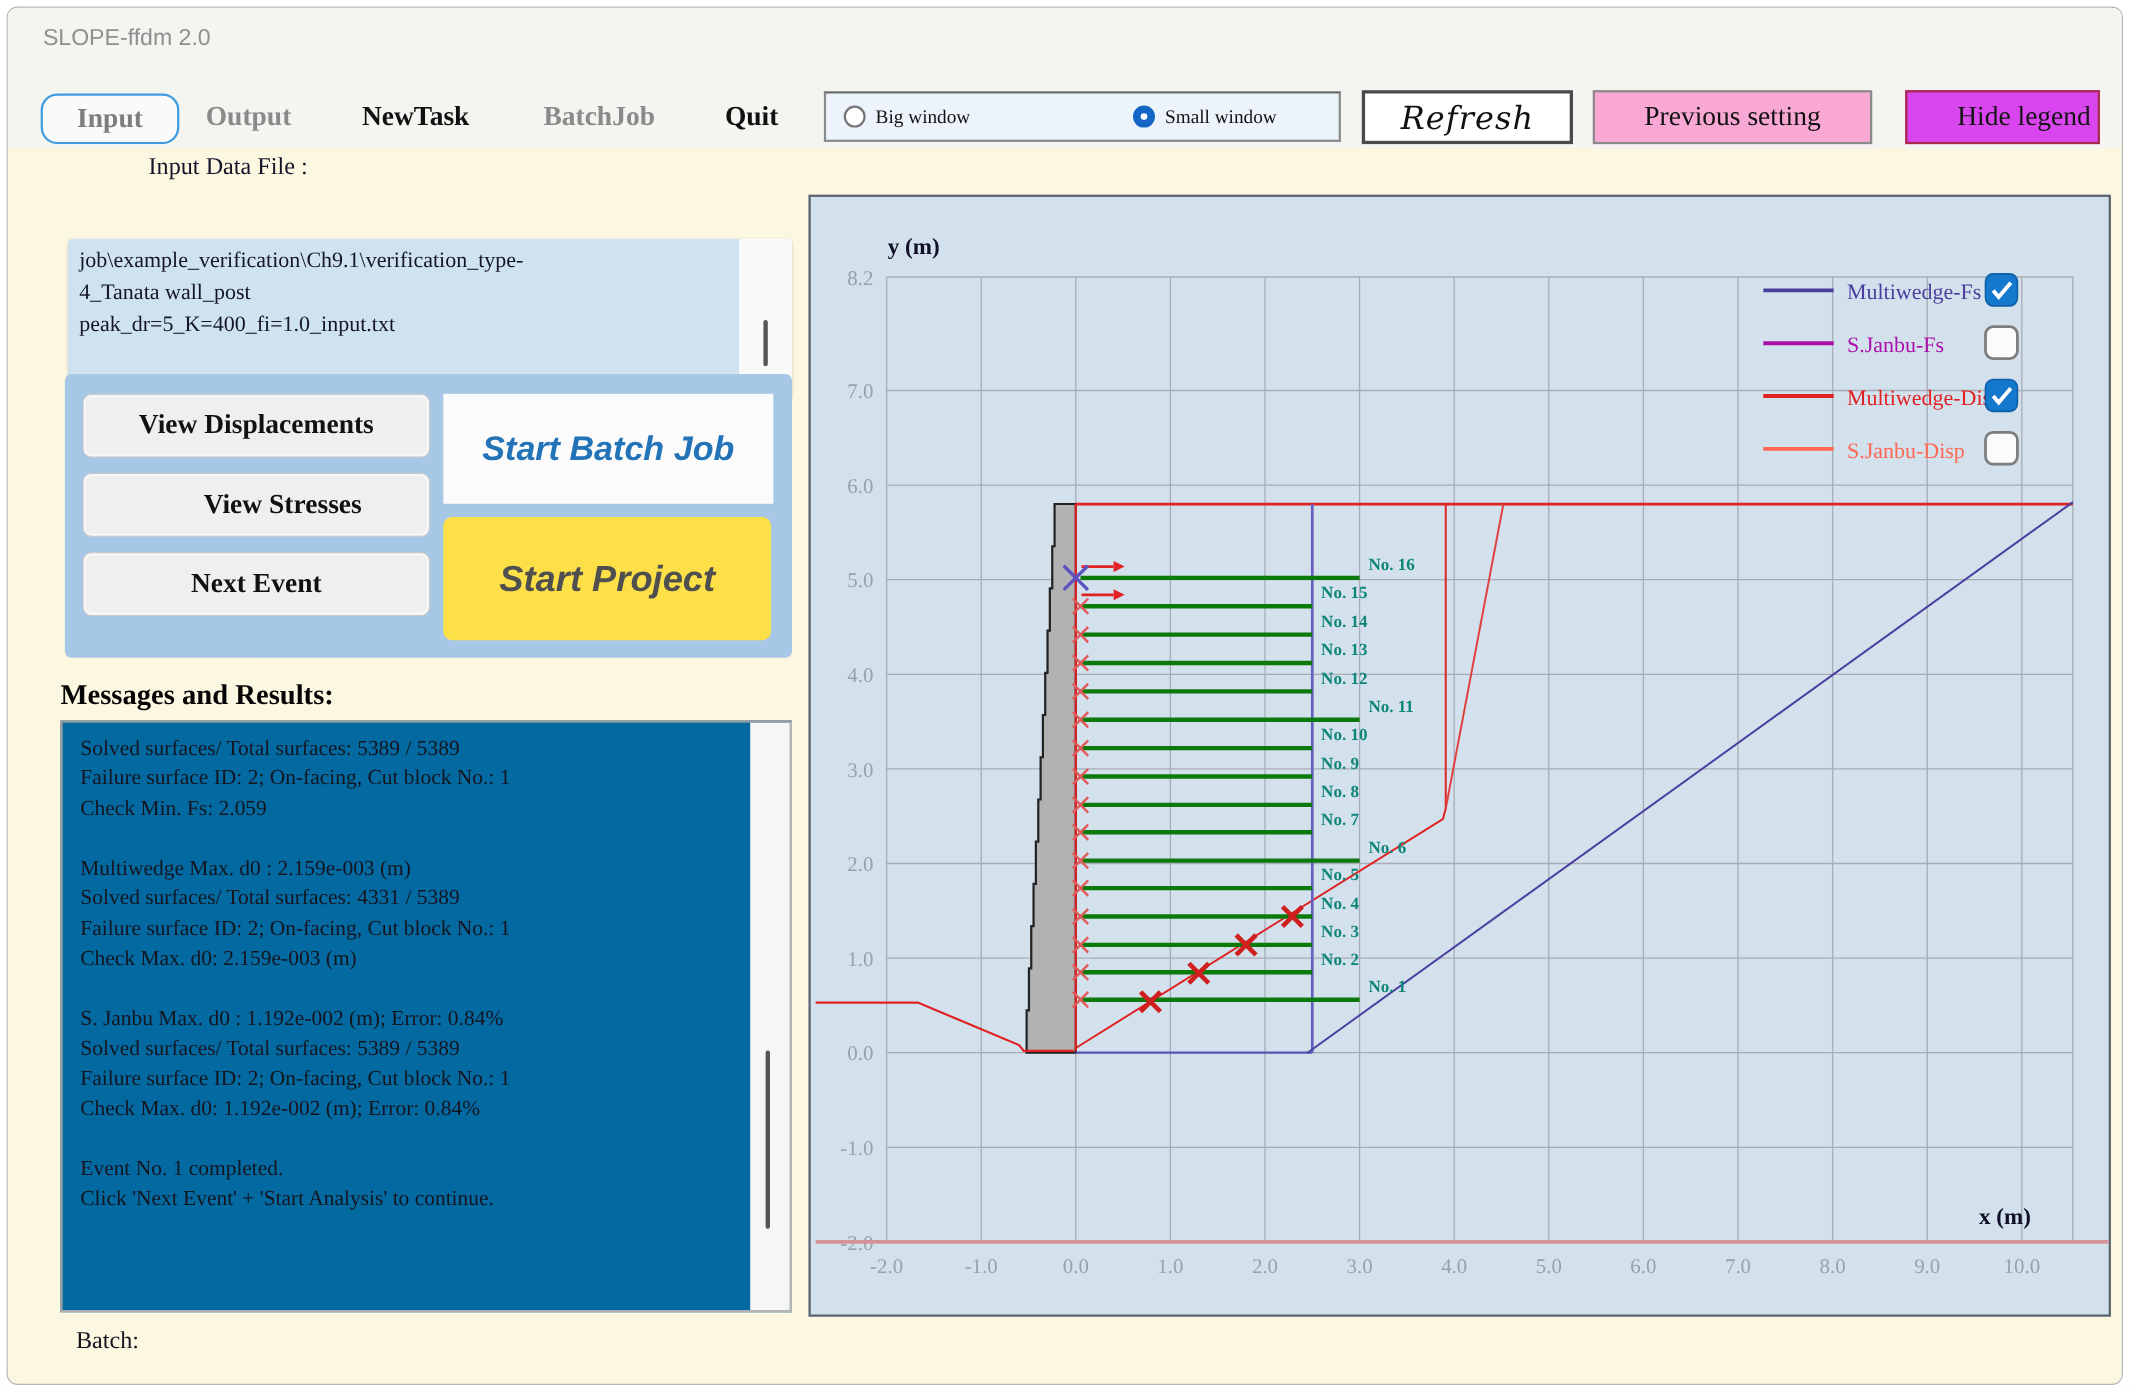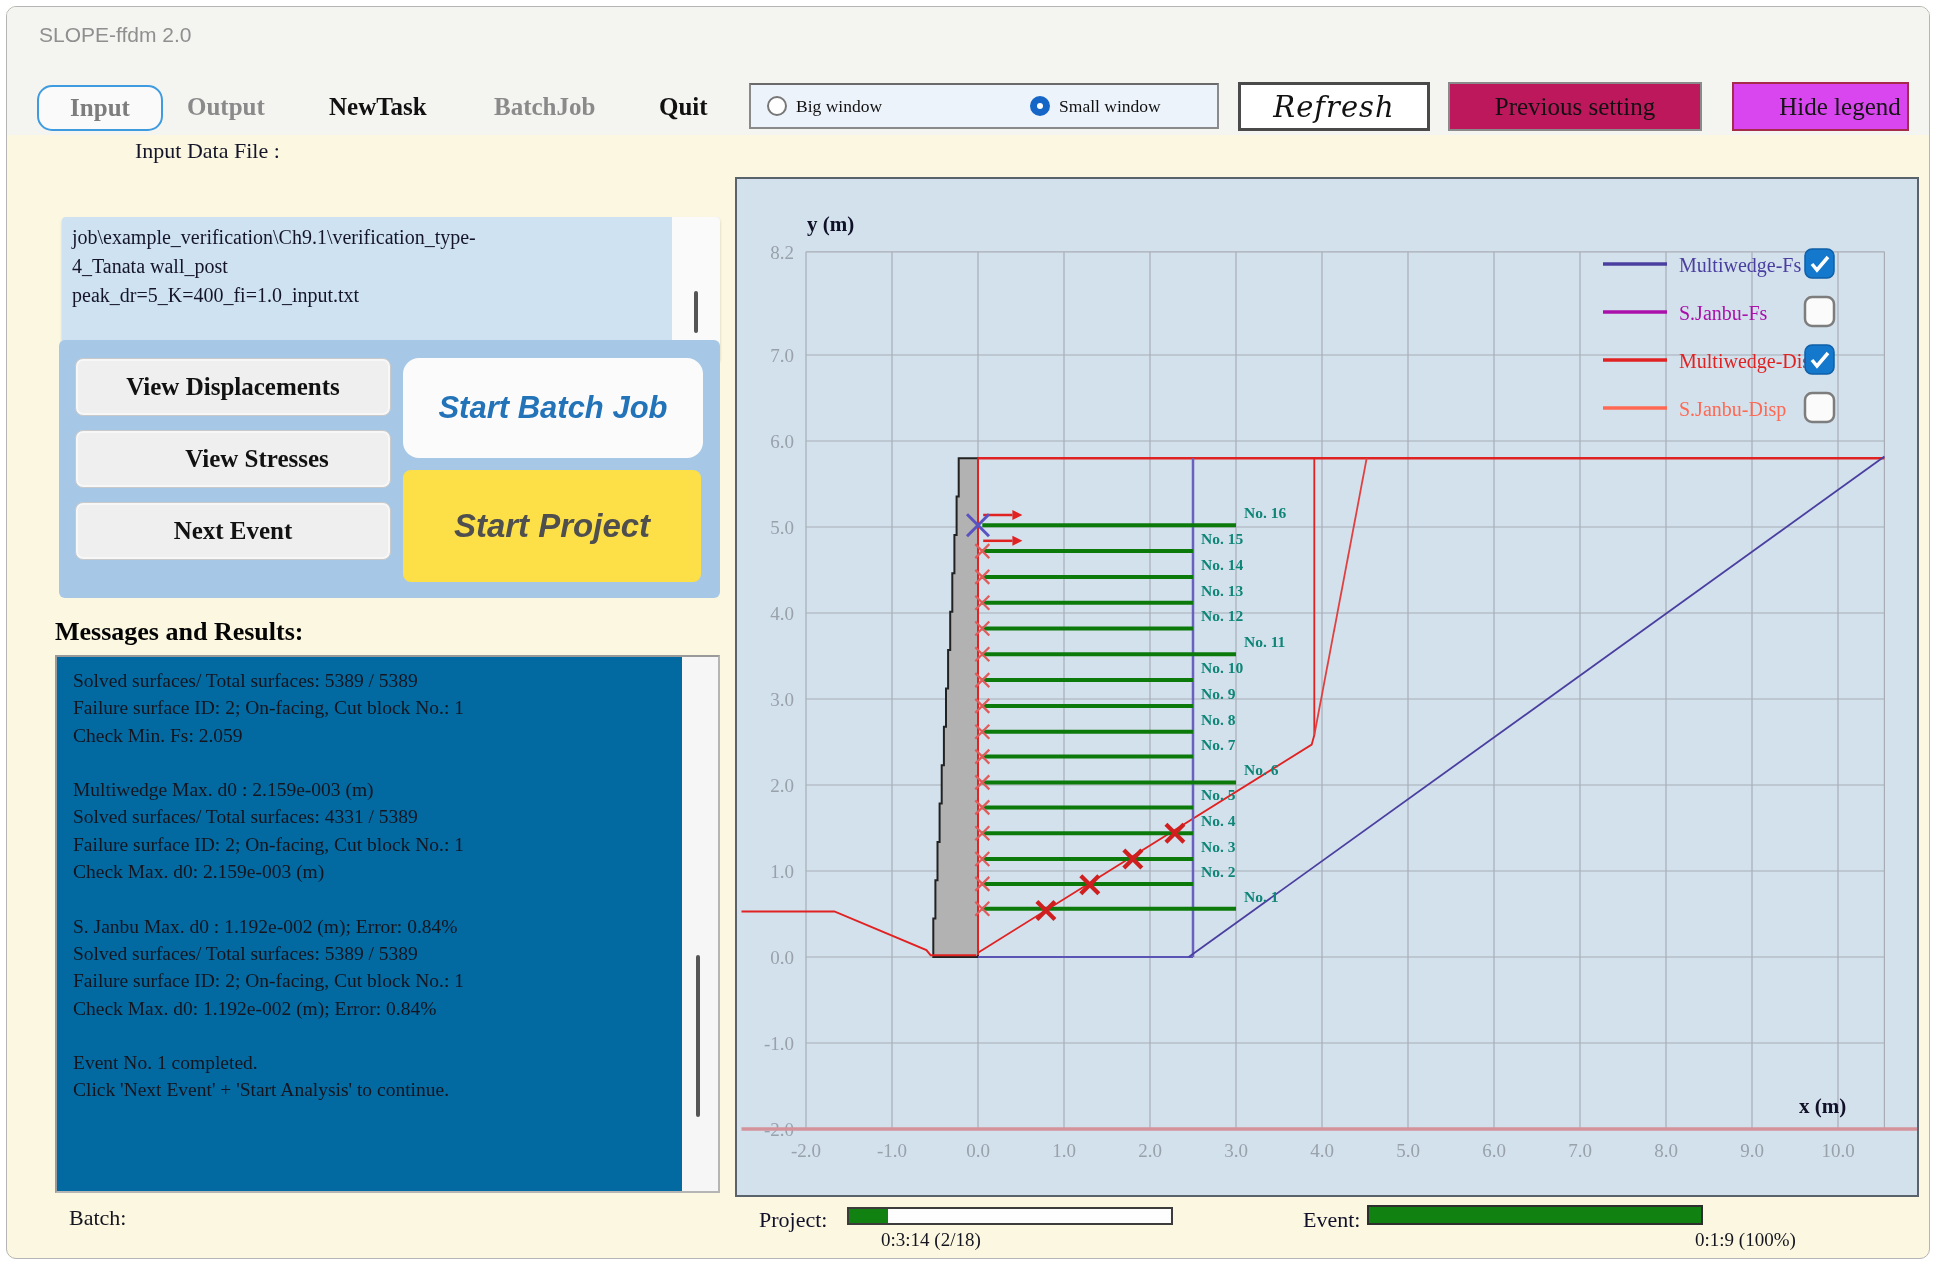--- a/index.html
+++ b/index.html
@@ -21,36 +21,36 @@
     border:2px solid #8a8a8a; border-top-color:#6a6a6a; display:flex; align-items:center; }
   .radio-opt { display:flex; align-items:center; gap:9px; font-size:17.5px; color:#111; }
   #radio-big { margin-left:16px; }
   #radio-small { margin-left:148px; }
   .radio-circle { width:20px; height:20px; border-radius:50%; background:#ffffff; border:2px solid #777; }
   .radio-circle.sel { background:#1566c6; border:2px solid #1566c6; position:relative; }
   .radio-circle.sel::after { content:""; position:absolute; left:5px; top:5px; width:6px; height:6px; border-radius:50%; background:#ffffff; }
   #btn-refresh { position:absolute; left:1231px; top:75px; width:192px; height:49px; background:#ffffff;
     border:3px solid #4a4a4a; font-family:"DejaVu Serif",serif; font-style:italic; font-size:29px; color:#111;
     display:flex; align-items:center; justify-content:center; letter-spacing:1px; }
-  #btn-previous { position:absolute; left:1441px; top:75px; width:254px; height:49px; background:#be185d;
+  #btn-previous { position:absolute; left:1441px; top:75px; width:254px; height:49px; background:#f9a8d4;
     border:2px solid #8a8a8a; font-size:25px; color:#111; display:flex; align-items:center; justify-content:center; }
   #btn-hidelegend { position:absolute; left:1725px; top:75px; width:177px; height:49px;
     border:2px solid #a62a4a; font-size:25px; color:#151515; display:flex; align-items:center; justify-content:center; }
   #input-file-label { position:absolute; left:80px; top:131px; font-size:22px; color:#15152a;margin-left:48px; }
   #file-box { position:absolute; left:55px; top:164px; width:658px; height:144px; background:#cfe2f2;
     border-radius:4px; box-shadow:0 2px 3px rgba(0,0,0,0.18);margin-top:46px; }
   #file-text { position:absolute; left:10px; top:6px; width:570px; font-size:20px; line-height:29px; color:#15152a; white-space:pre-line; }
   #file-scroll { position:absolute; right:0; top:0; width:48px; height:100%; background:#fafafa; border-radius:0 4px 4px 0; }
   #file-thumb { position:absolute; left:22px; top:74px; width:4px; height:42px; background:#555; border-radius:2px; }
   #action-panel { position:absolute; left:52px; top:333px; width:661px; height:258px; background:#a6c8e6; border-radius:6px; }
   .gray-btn { position:absolute; left:16px; width:316px; height:58px; background:#efefef;
     border:1px solid #c9c9c9; box-shadow:0 0 0 2px #f7f7f7 inset; border-radius:8px;
     font-size:25px; font-weight:bold; color:#111; display:flex; align-items:center; justify-content:center; }
   #btn-displacements { top:18px; } #btn-stresses { top:90px;padding-left:48px; } #btn-nextevent { top:162px; }
-  #btn-batchjob-start { position:absolute; left:344px; top:18px; width:300px; height:100px; background:#fbfbfb; border-radius:16px;
+  #btn-batchjob-start { position:absolute; left:344px; top:18px; width:300px; height:100px; background:#fbfbfb; border-radius:0;
     font-family:"Liberation Sans",sans-serif; font-style:italic; font-weight:bold; font-size:31px; color:#2273b8;
     display:flex; align-items:center; justify-content:center; }
   #btn-project-start { position:absolute; left:344px; top:130px; width:298px; height:112px; background:#fde047; border-radius:8px;
     font-family:"Liberation Sans",sans-serif; font-style:italic; font-weight:bold; font-size:33px; color:#4f4f4f;
     display:flex; align-items:center; justify-content:center; }
   #messages-label { position:absolute; left:48px; top:610px; font-size:26px; font-weight:bold; color:#050505; }
   #messages-box { position:absolute; left:48px; top:648px; width:665px; height:538px; background:#0369a1;
     border:2px solid #b5b5b5; border-top-color:#9a9a9a; border-left-color:#9a9a9a; }
   #messages-text { position:absolute; left:16px; top:10px; width:600px; font-size:19.5px; line-height:27.3px; color:#15151f; white-space:pre-line; }
   #messages-scroll { position:absolute; right:0; top:0; width:36px; height:100%; background:#f6f6f6; }
@@ -286,25 +286,13 @@
         <text x="942" y="189" font-size="20" fill="#e02222" text-anchor="start" font-weight="normal" font-family="'Liberation Serif',serif">Multiwedge-Disp</text>
         <rect x="1068" y="166" width="29" height="29" rx="7" fill="#1478cc" stroke="#0f5fa8" stroke-width="1.5"></rect>
         <path d="M 1075 181 l 5 6 l 11 -13" stroke="#ffffff" stroke-width="3.5" fill="none"></path>
         <line x1="866.0" y1="229.0" x2="930.0" y2="229.0" stroke="#ff6852" stroke-width="3.5"></line>
         <text x="942" y="237" font-size="20" fill="#ff6852" text-anchor="start" font-weight="normal" font-family="'Liberation Serif',serif">S.Janbu-Disp</text>
         <rect x="1068" y="214" width="29" height="29" rx="7" fill="#fbfbfb" stroke="#7d7d7d" stroke-width="2.5"></rect>
         <text x="70" y="52" font-size="21" fill="#101028" text-anchor="start" font-weight="bold" font-family="'Liberation Serif',serif">y (m)</text>
         <text x="1062" y="934" font-size="21" fill="#101028" text-anchor="start" font-weight="bold" font-family="'Liberation Serif',serif">x (m)</text>
       </svg></div>
 
-  <div id="progress-row">
-    <div id="project-label">Project:</div>
-    <div id="project-bar">
-        <div id="project-fill" style="width: 12%;"></div>
-      </div>
-    <div id="project-text">0:3:14 (2/18)</div>
-    <div id="event-label">Event:</div>
-    <div id="event-bar">
-        <div id="event-fill" style="width: 100%;"></div>
-      </div>
-    <div id="event-text">0:1:9 (100%)</div>
-  </div>
 </div>
 
 </body></html>

